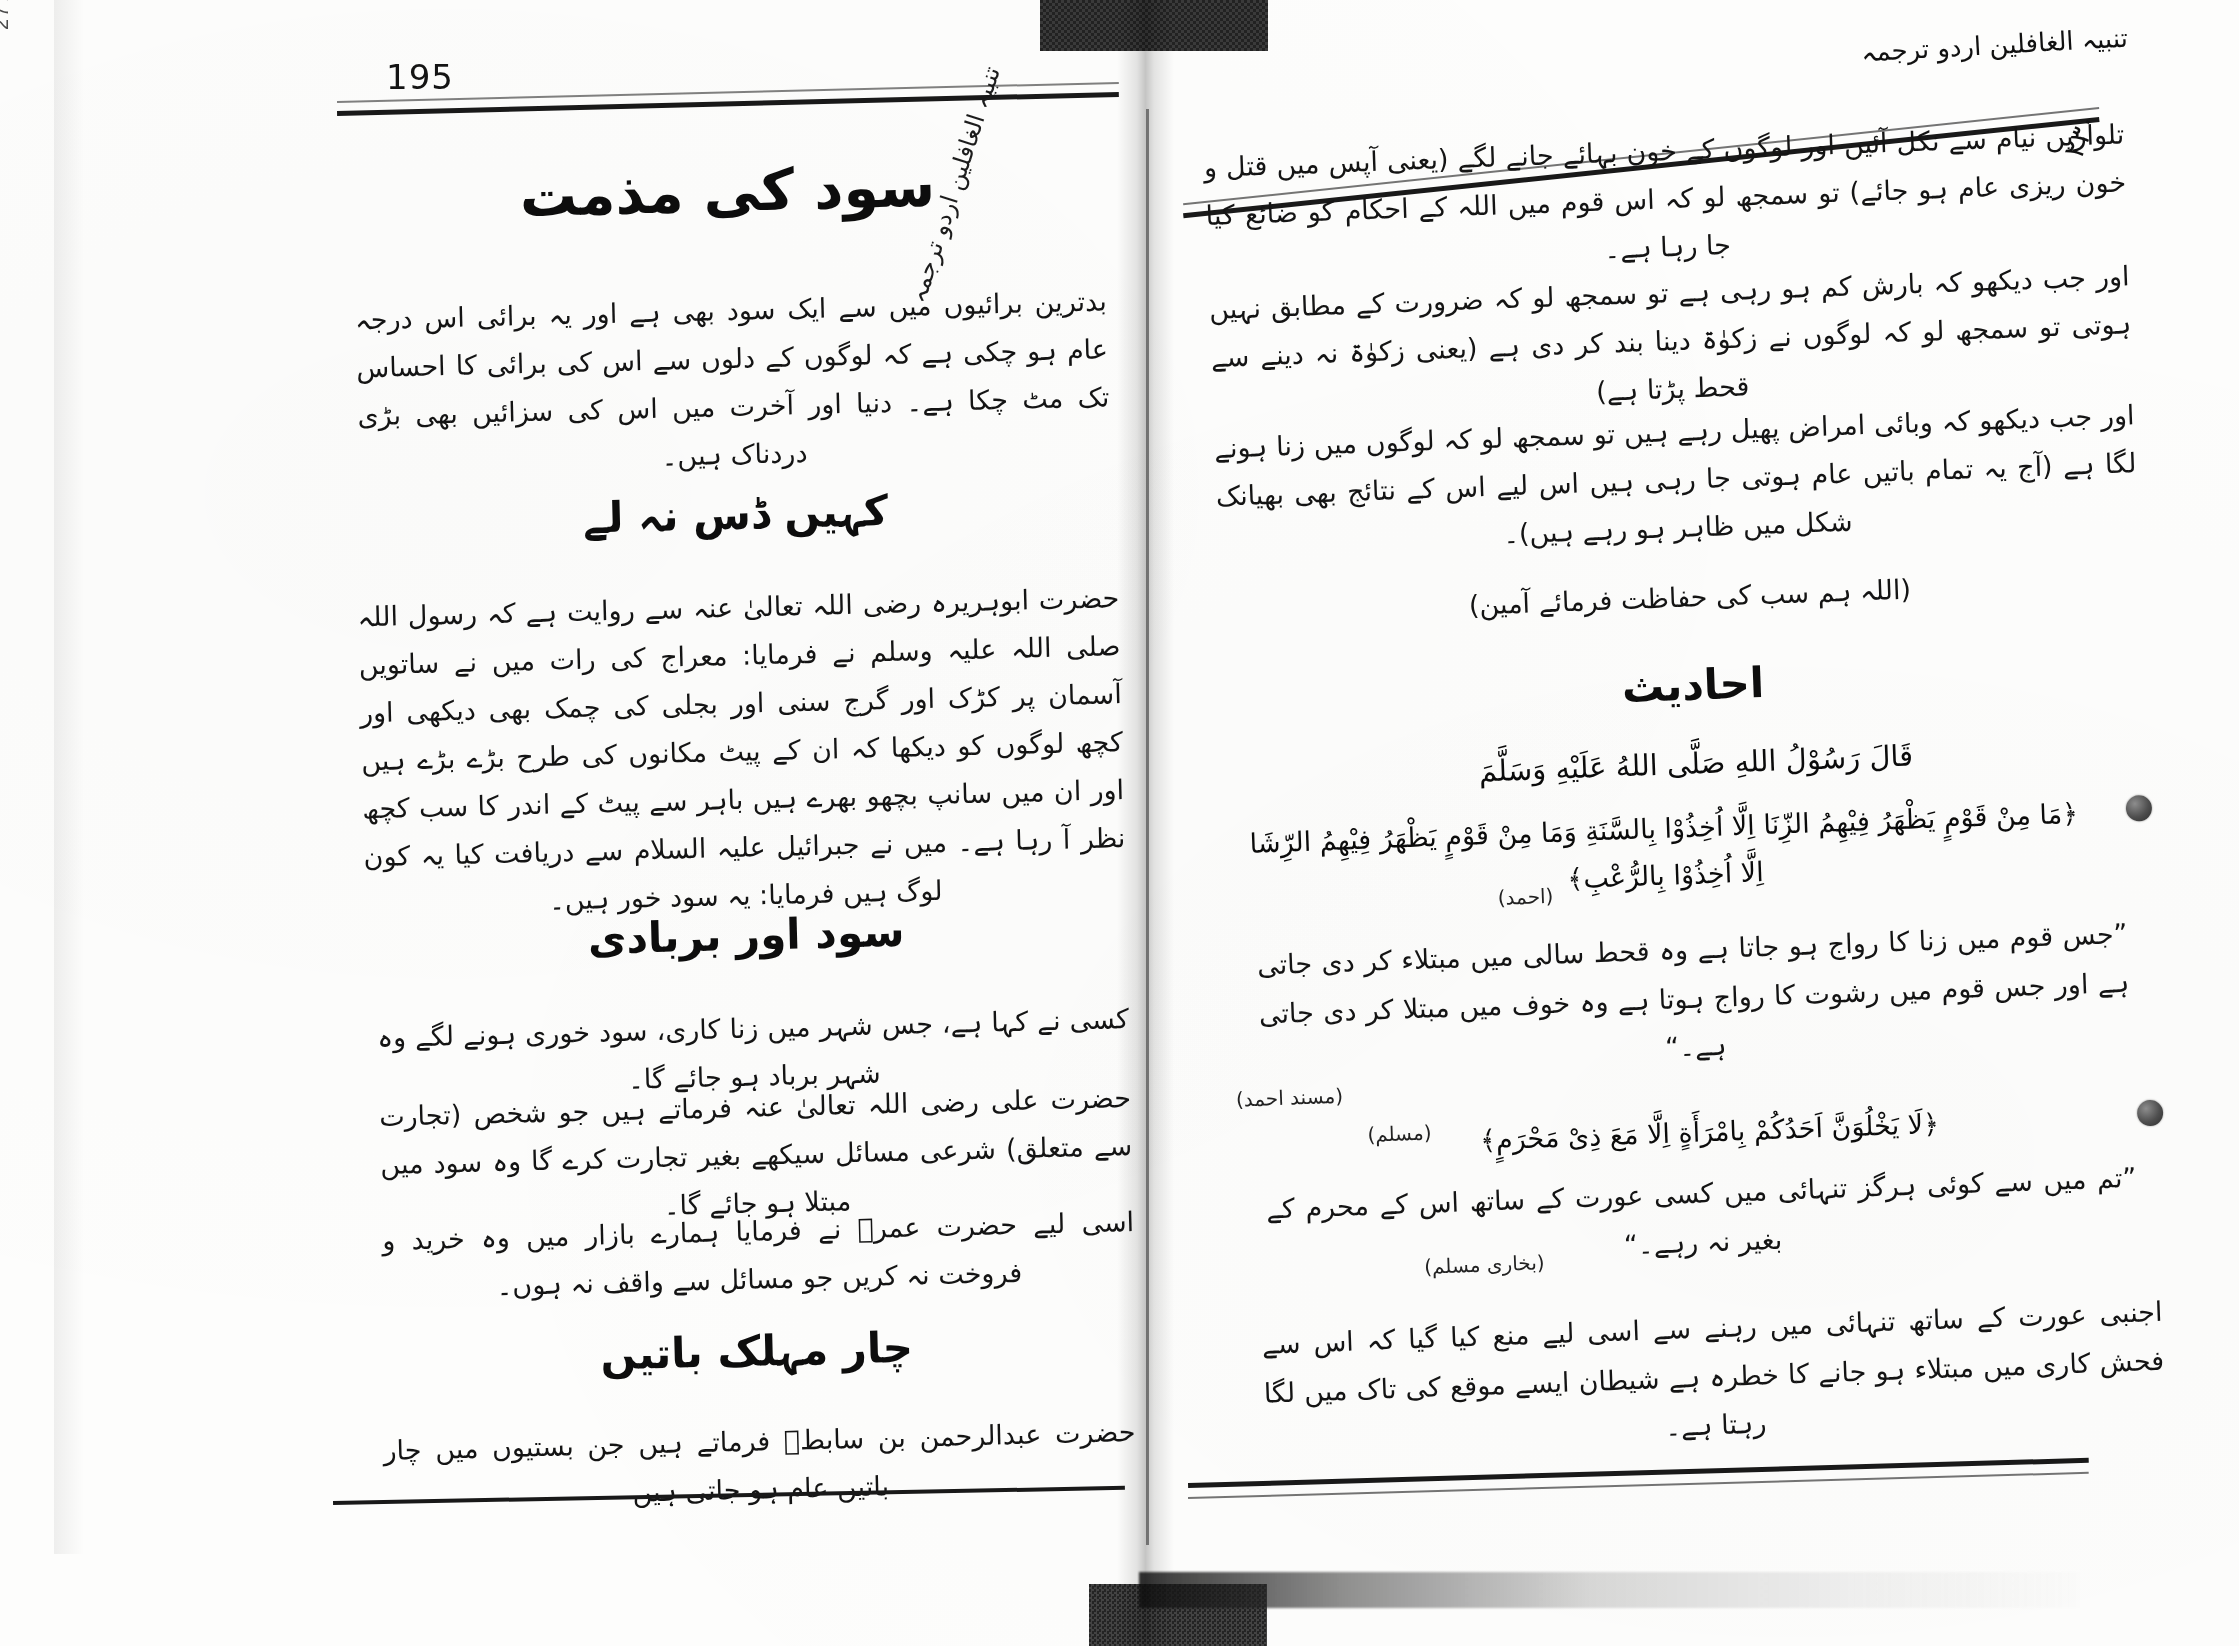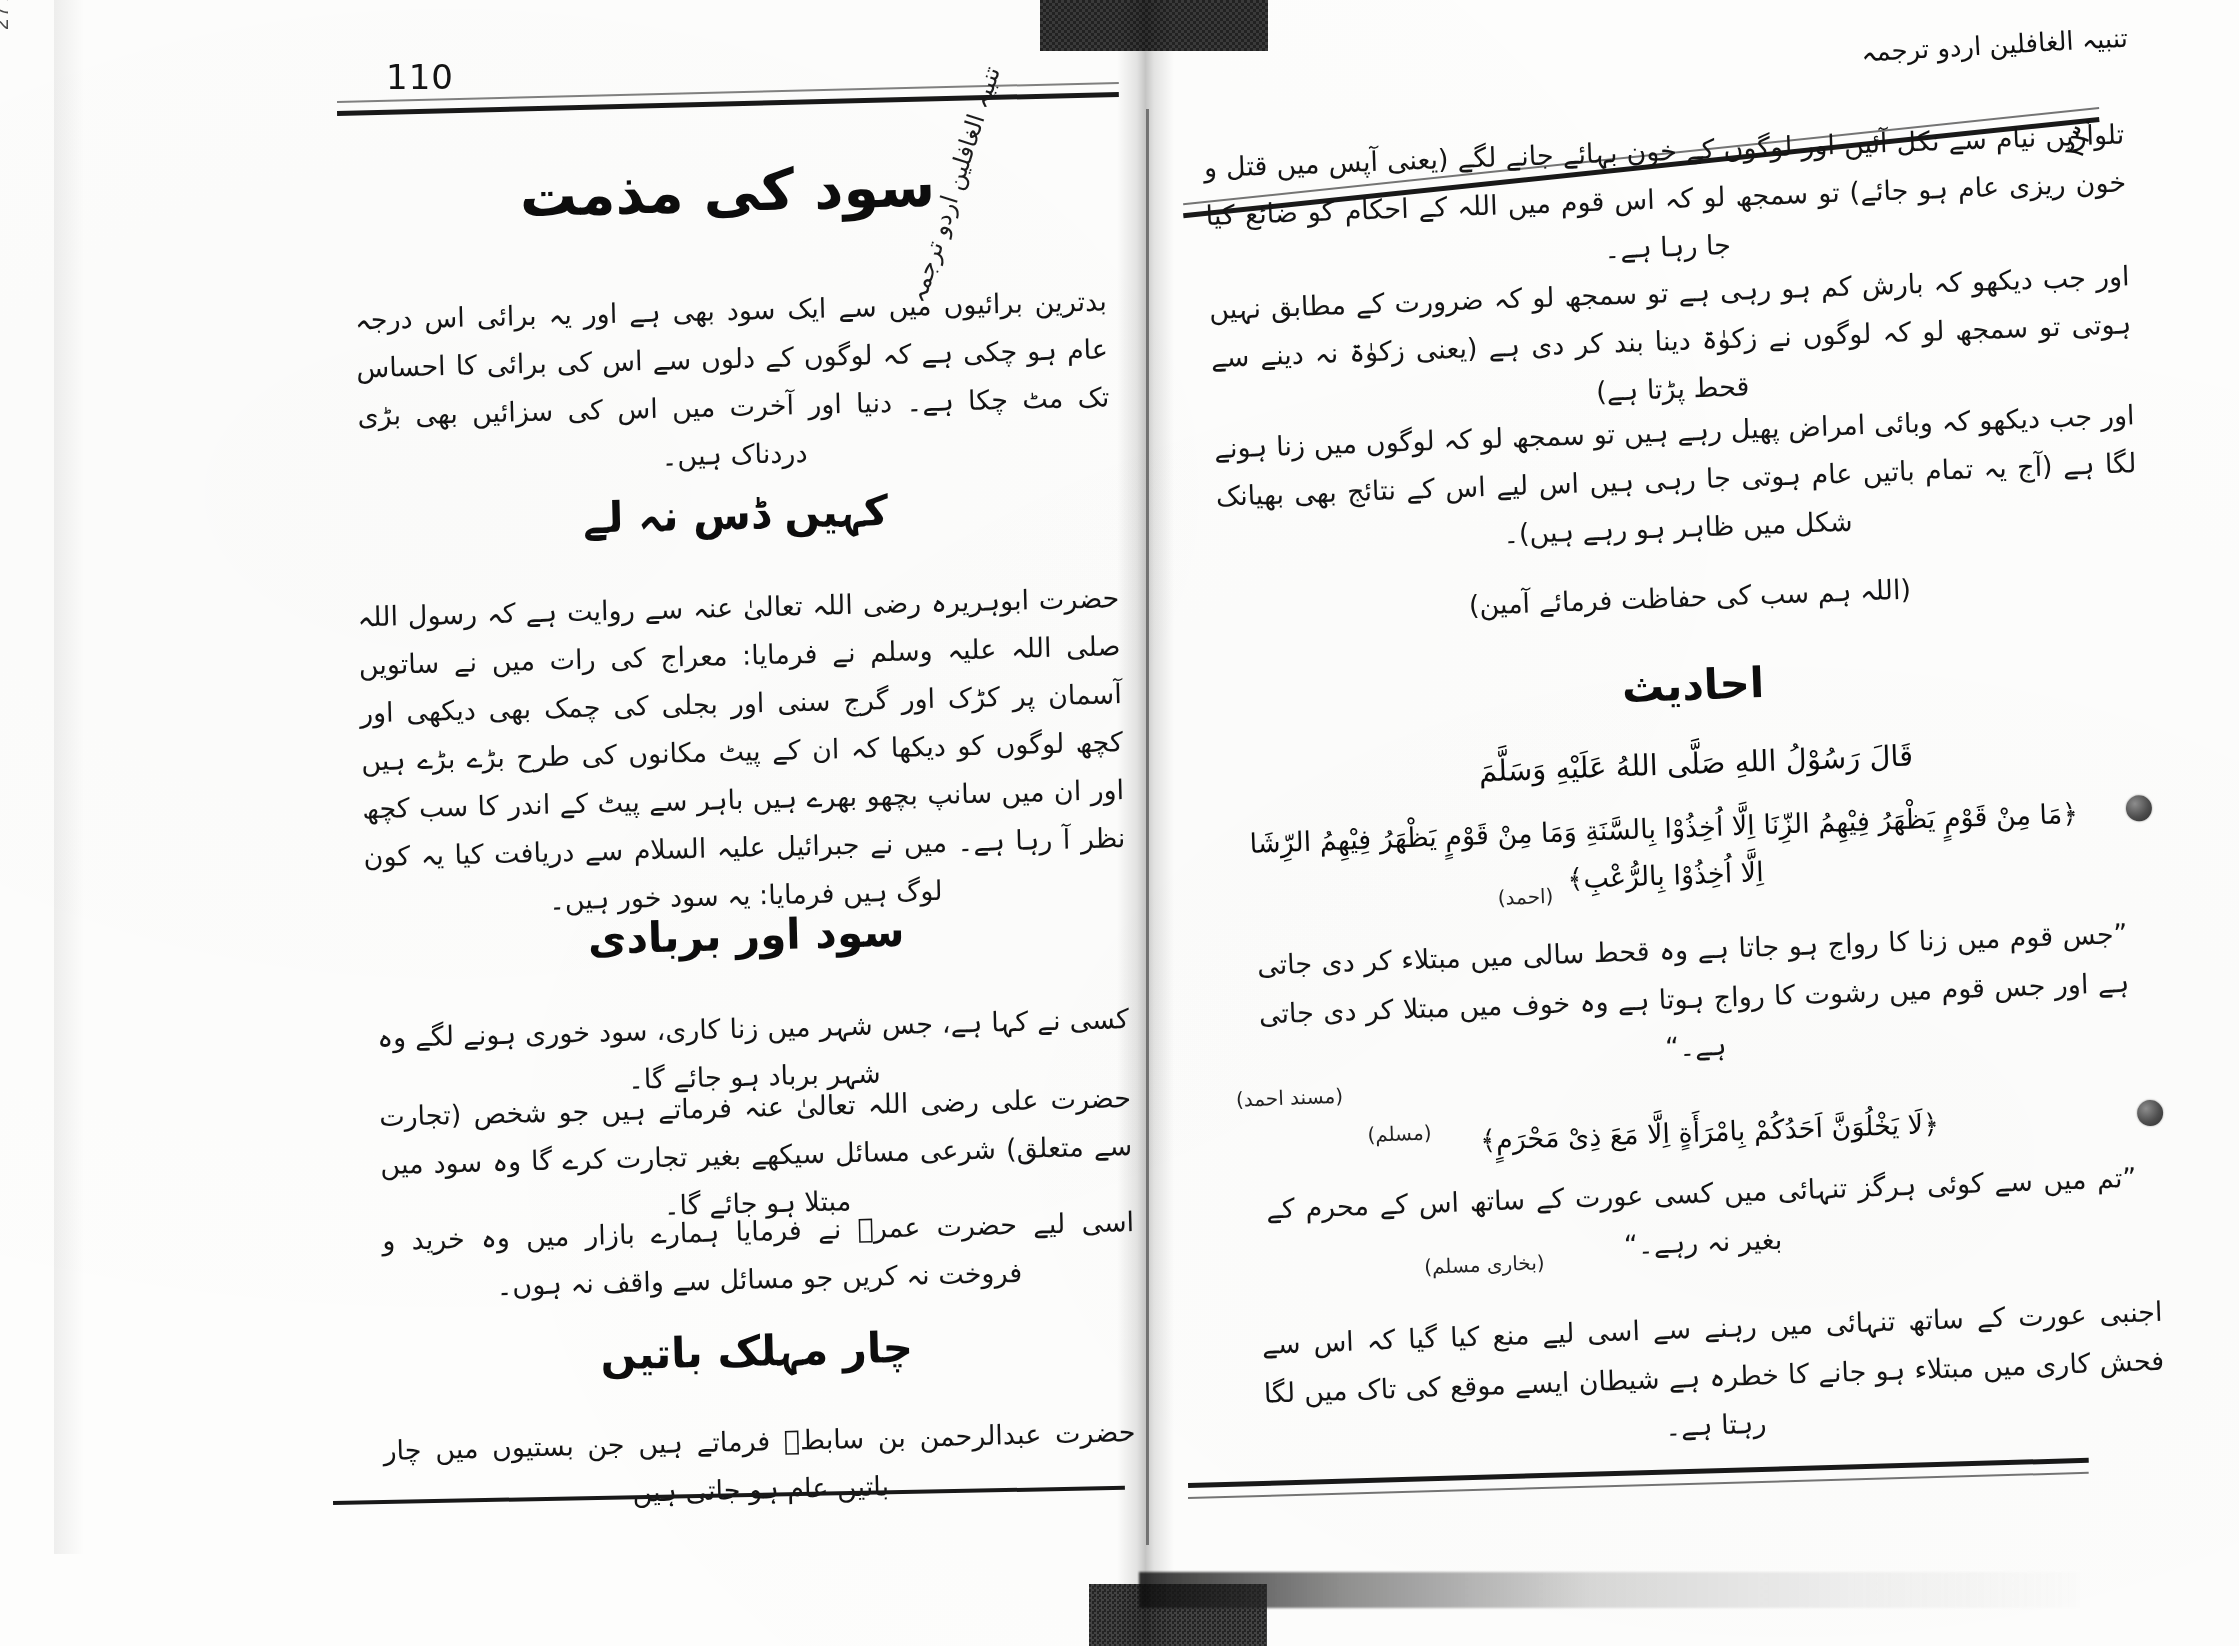--- a/index.html
+++ b/index.html
@@ -227,21 +227,21 @@
   <div class="scan-top-noise"></div>
   <div class="scan-bottom-noise"></div>
   <div class="scan-bottom-smudge"></div>
   <div class="spine-shadow"></div>
   <div class="gutter-line"></div>
 
   <div class="call-number">277.28</div>
 
   <div id="left-page" class="page-leaf">
 
-    <div class="folio">110</div>
+    <div class="folio">195</div>
 
     <div class="rule" style="left:40px; top:101px; width:782px; height:2px; transform:rotate(-1.4deg); transform-origin:left top; opacity:.55;"></div>
     <div class="rule" style="left:40px; top:111px; width:782px; height:5px; transform:rotate(-1.4deg); transform-origin:left top;"></div>
 
     <div class="running-head-left">تنبیہ الغافلین اردو ترجمہ</div>
 
     <div class="skew" style="position:absolute; left:0; top:0; width:100%; height:100%;">
 
       <div class="title-main urdu" style="top:158px;">سود کی مذمت</div>
 

